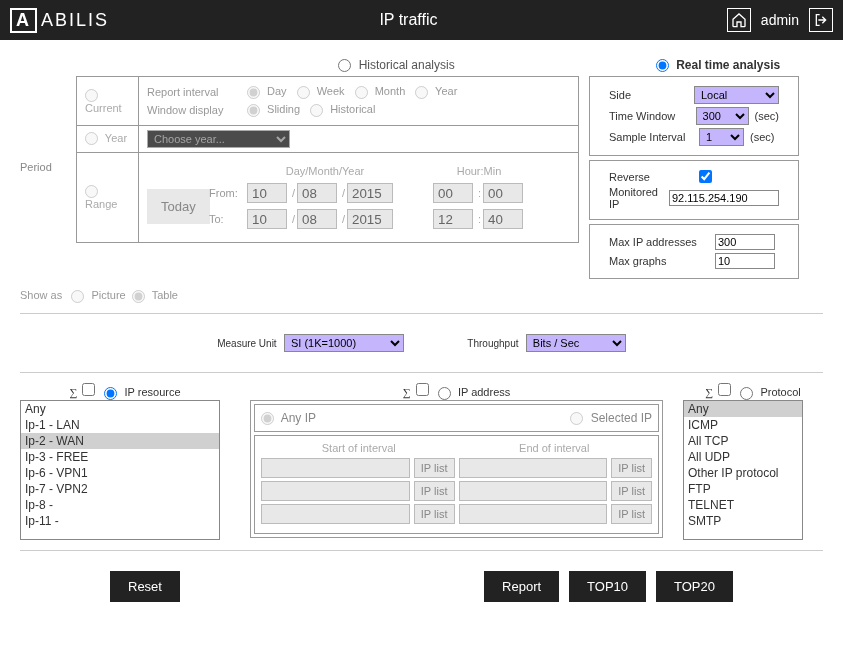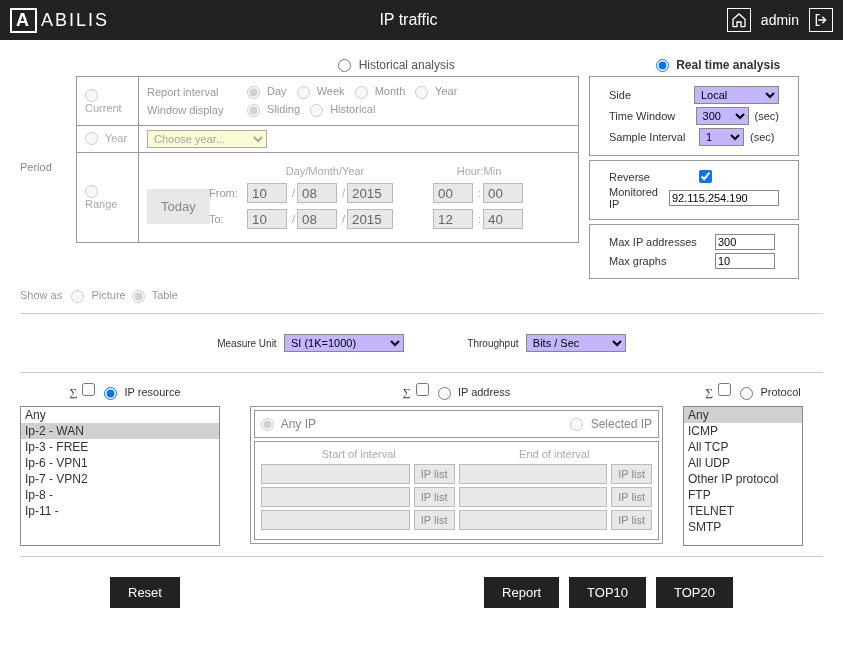--- a/index.html
+++ b/index.html
@@ -30,21 +30,21 @@
 select, input[type=text] { font-size: 11px; padding: 1px 2px; border: 1px solid #888; background: #fff; }
 select { background: #c4b5fd; }
 .disabled-input { background: #e8e8e8; border: 1px solid #bbb; color: #666; }
 .today-btn { background: #e8e8e8; border: none; padding: 10px 14px; color: #888; font-size: 13px; }
 .sep { color: #aaa; margin: 0 3px; }
 .hr { border-top: 1px solid #ccc; margin: 10px 0; }
 .unit-row { text-align: center; padding: 10px 0; }
 .unit-row span.lbl { font-size: 10px; margin-right: 4px; }
 .unit-row > span { margin: 0 30px; }
 .filter-row { display: flex; gap: 20px; }
-.fhead { text-align: center; margin-bottom: 6px; font-size: 11px; }
+.fhead { text-align: center; font-size: 11px; }
 .fhead .sigma { font-family: serif; margin-right: 2px; }
 .listbox { width: 200px; height: 140px; border: 1px solid #888; overflow-y: scroll; background: #fff; font-size: 12px; }
 .listbox div { padding: 1px 4px; cursor: pointer; }
 .listbox div.sel { background: #d0d0d0; }
 .ip-panel { border: 1px solid #999; }
 .ip-panel-inner { border: 1px solid #999; margin: 3px; padding: 6px; display: flex; justify-content: space-between; }
 .ip-intervals { border: 1px solid #999; margin: 0 3px 3px 3px; padding: 6px; }
 .int-head { display: flex; color: #aaa; font-size: 11px; margin-bottom: 4px; }
 .int-head div { flex: 1; text-align: center; }
 .int-row { display: flex; gap: 4px; margin: 3px 0; }
@@ -114,21 +114,21 @@
           <div style="display:flex;align-items:center;gap:10px;margin:4px 0">
             <span style="width:90px">Window display</span>
             <span><input type="radio" disabled="" checked="" style=""> <span>Sliding</span></span>
             <span><input type="radio" disabled="" style=""> <span>Historical</span></span>
           </div>
         </td>
       </tr>
       <tr>
         <td class="rcell"><input type="radio" disabled="" style=""> <span class="muted-radio">Year</span></td>
         <td class="ccell">
-          <select disabled="" style="width:120px;background:#fef9c3"><option>Choose year...</option></select>
+          <select disabled="" style="width:143px;background:#000000"><option>Choose year...</option></select>
         </td>
       </tr>
       <tr>
         <td class="rcell" style="height:90px"><input type="radio" disabled="" style=""> <span class="muted-radio">Range</span></td>
         <td class="ccell">
           <div class="range-grid">
             <div></div>
                 <div></div>
             <div class="rg-hdr" style="grid-column: span 5">Day/Month/Year</div>
             <div></div>
@@ -226,20 +226,21 @@
   <div class="filter-row">
     <div style="width:210px">
       <div class="fhead">
         <span class="sigma">∑</span>
         <input type="checkbox" style="">&nbsp;&nbsp;
         <input type="radio" name="filt" checked="" style="">
         <span>IP resource</span>
       </div>
       <div class="listbox" id="res-list">
           <div>Any</div>
+          <div>Ip-1  - LAN</div>
           <div class="sel">Ip-2  - WAN</div>
           <div>Ip-3  - FREE</div>
           <div>Ip-6  - VPN1</div>
           <div>Ip-7  - VPN2</div>
           <div>Ip-8  -</div>
           <div>Ip-11  -</div>
         </div>
     </div>
 
     <div style="flex:1">

